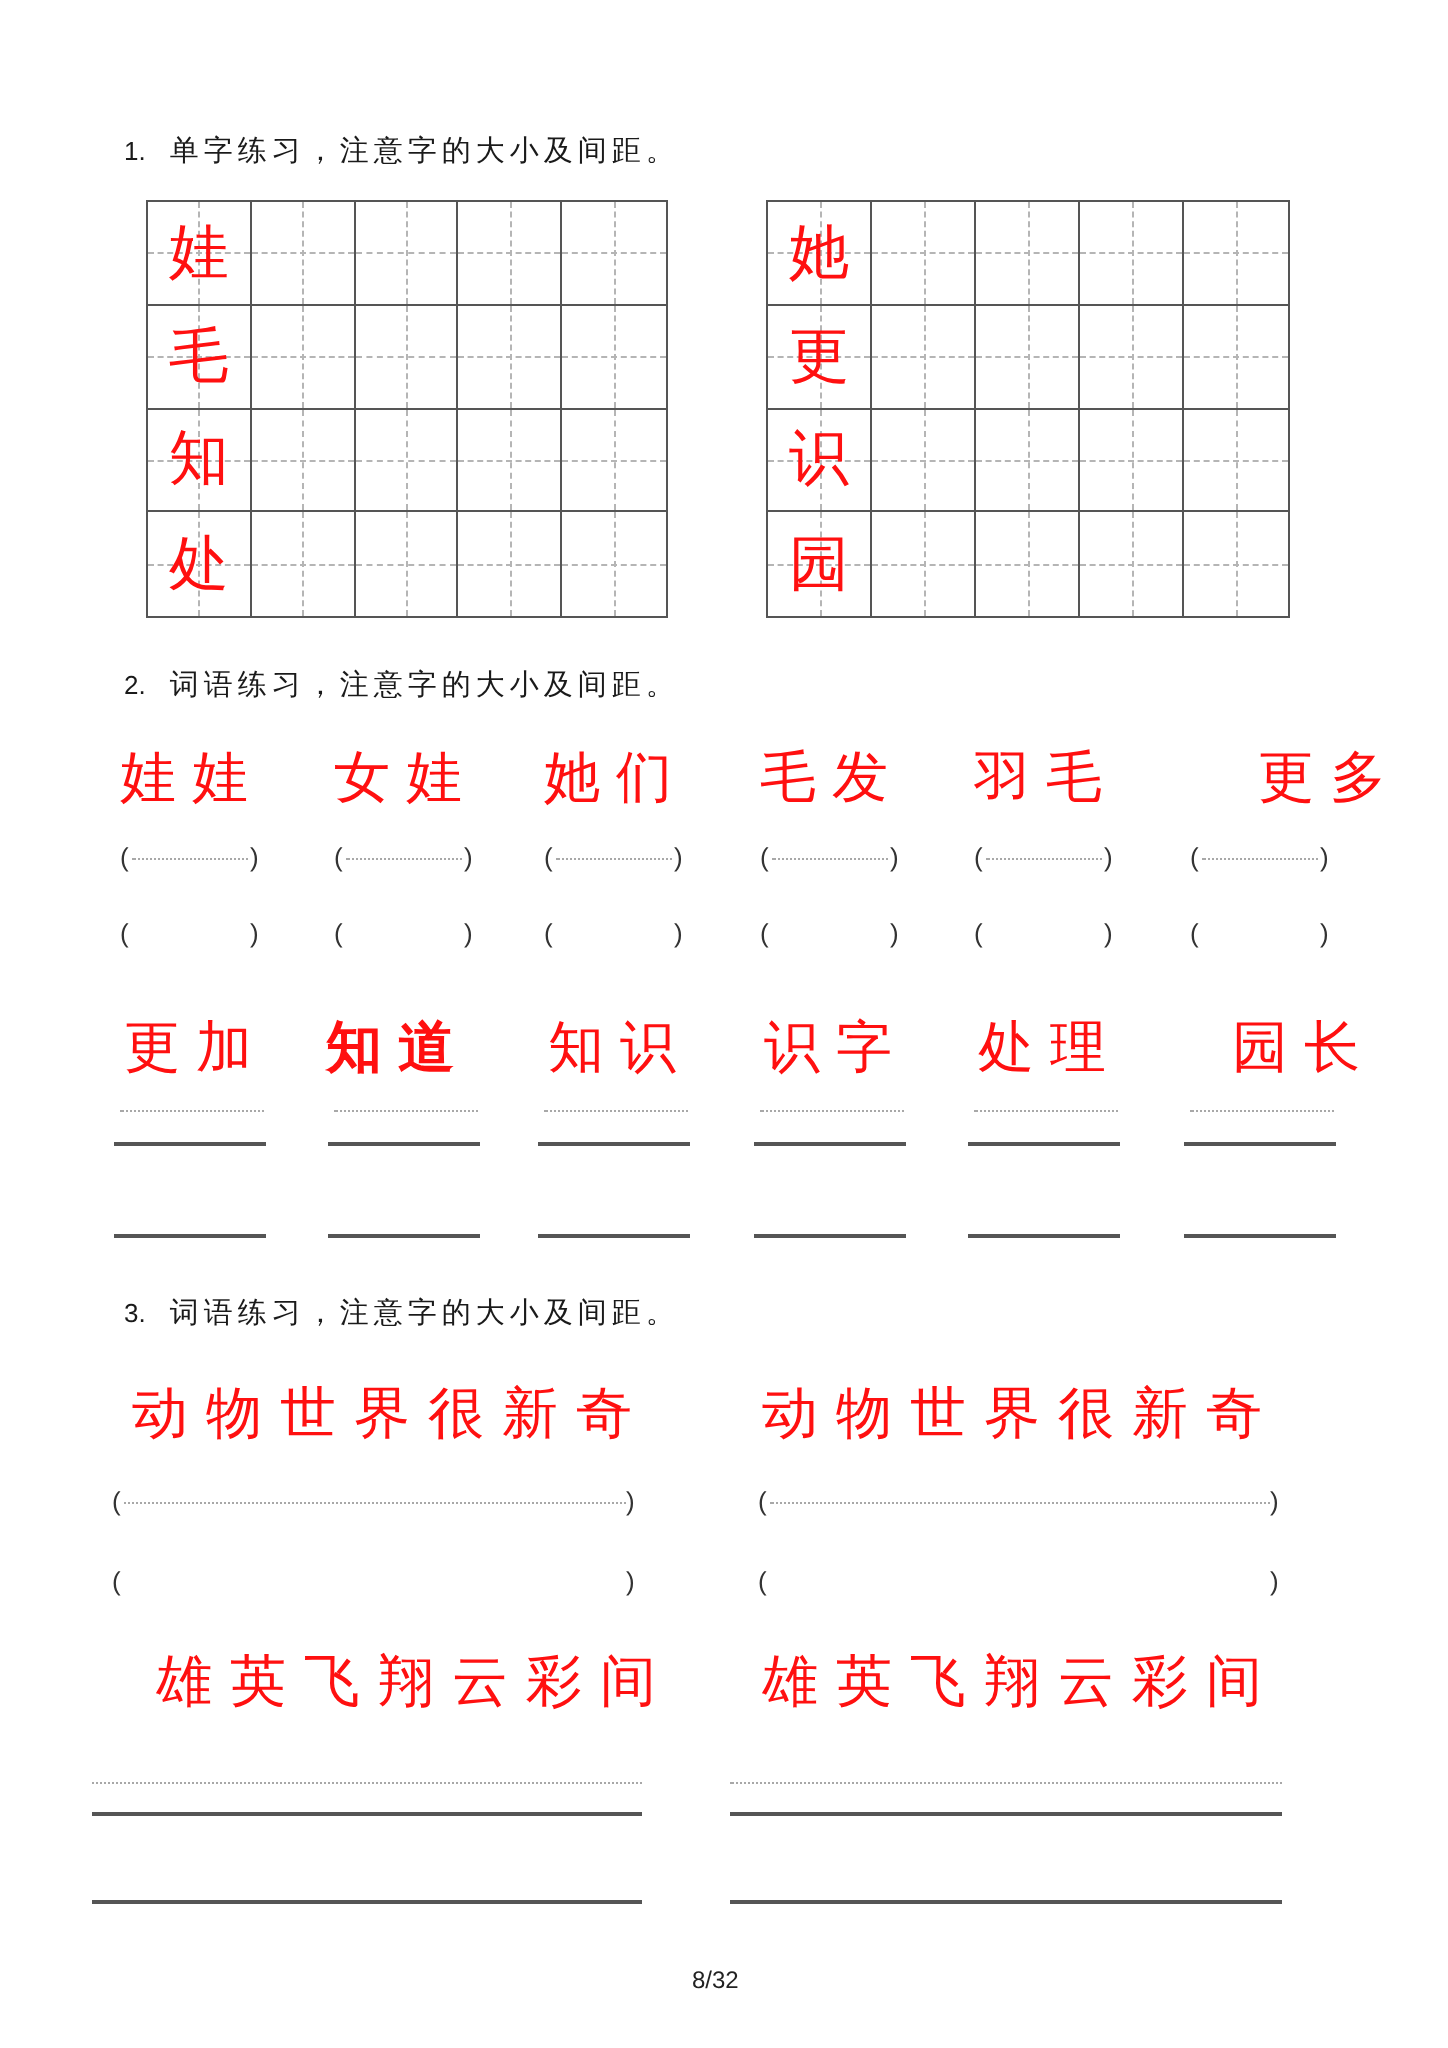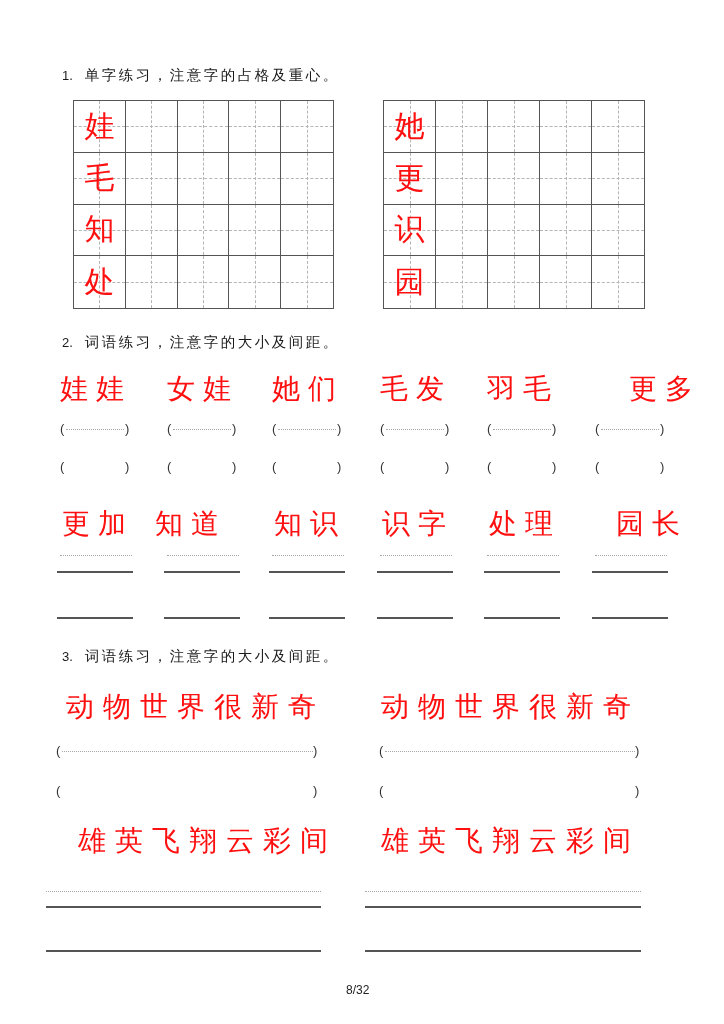--- a/index.html
+++ b/index.html
@@ -19,21 +19,21 @@
   .paren { position:absolute; font-family:"Liberation Sans", sans-serif; font-size:13px; color:#333; }
   .dotline { position:absolute; border-top:1.5px dotted #a8a8a8; height:0; }
   .solid { position:absolute; border-top:2px solid #555; height:0; }
   .sentence { position:absolute; font-size:28px; letter-spacing:9px; white-space:nowrap; }
   .pagenum { position:absolute; font-family:"Liberation Sans", sans-serif; font-size:12px; color:#222; }
 </style>
 </head>
 <body>
 
 <div class="heading" style="left:62px; top:66px;">
-  <span class="num">1.</span><span>单字练习，注意字的占格及重心。</span>
+  <span class="num">1.</span><span>单字练习，注意字的大小及间距。</span>
 </div>
 
 <div class="grid" id="gridL" style="left:73px; top:100px; width:261px; height:209px;">
     <div class="cell" style="left: 0px; top: 0px; width: 51.8px; height: 51.75px;">
       <div class="vdot"></div>
       <div class="hdot"></div>
       <div class="ch red">娃</div>
     </div>
     <div class="cell" style="left: 51.8px; top: 0px; width: 51.8px; height: 51.75px;">
       <div class="vdot"></div>
@@ -217,21 +217,21 @@
     <div class="word red" style="left:62px; top:505px;">更加</div>
     <div class="dotline" style="left:60px; top:555px; width:72px;"></div>
     <div class="solid" style="left:57px; top:571px; width:76px;"></div>
     <div class="solid" style="left:57px; top:617px; width:76px;"></div>
     <div class="word red" style="left:167px; top:370px;">女娃</div>
     <span class="paren" style="left:167px; top:421px;">(</span>
     <div class="dotline" style="left:173px; top:429px; width:58px;"></div>
     <span class="paren" style="left:232px; top:421px;">)</span>
     <span class="paren" style="left:167px; top:459px;">(</span>
     <span class="paren" style="left:232px; top:459px;">)</span>
-    <div class="word red" style="left:155px; top:505px;">知道</div>
+    <div class="word red" style="left:163px; top:505px;font-weight:bold;">知道</div>
     <div class="dotline" style="left:167px; top:555px; width:72px;"></div>
     <div class="solid" style="left:164px; top:571px; width:76px;"></div>
     <div class="solid" style="left:164px; top:617px; width:76px;"></div>
     <div class="word red" style="left:272px; top:370px;">她们</div>
     <span class="paren" style="left:272px; top:421px;">(</span>
     <div class="dotline" style="left:278px; top:429px; width:58px;"></div>
     <span class="paren" style="left:337px; top:421px;">)</span>
     <span class="paren" style="left:272px; top:459px;">(</span>
     <span class="paren" style="left:337px; top:459px;">)</span>
     <div class="word red" style="left:274px; top:505px;">知识</div>

